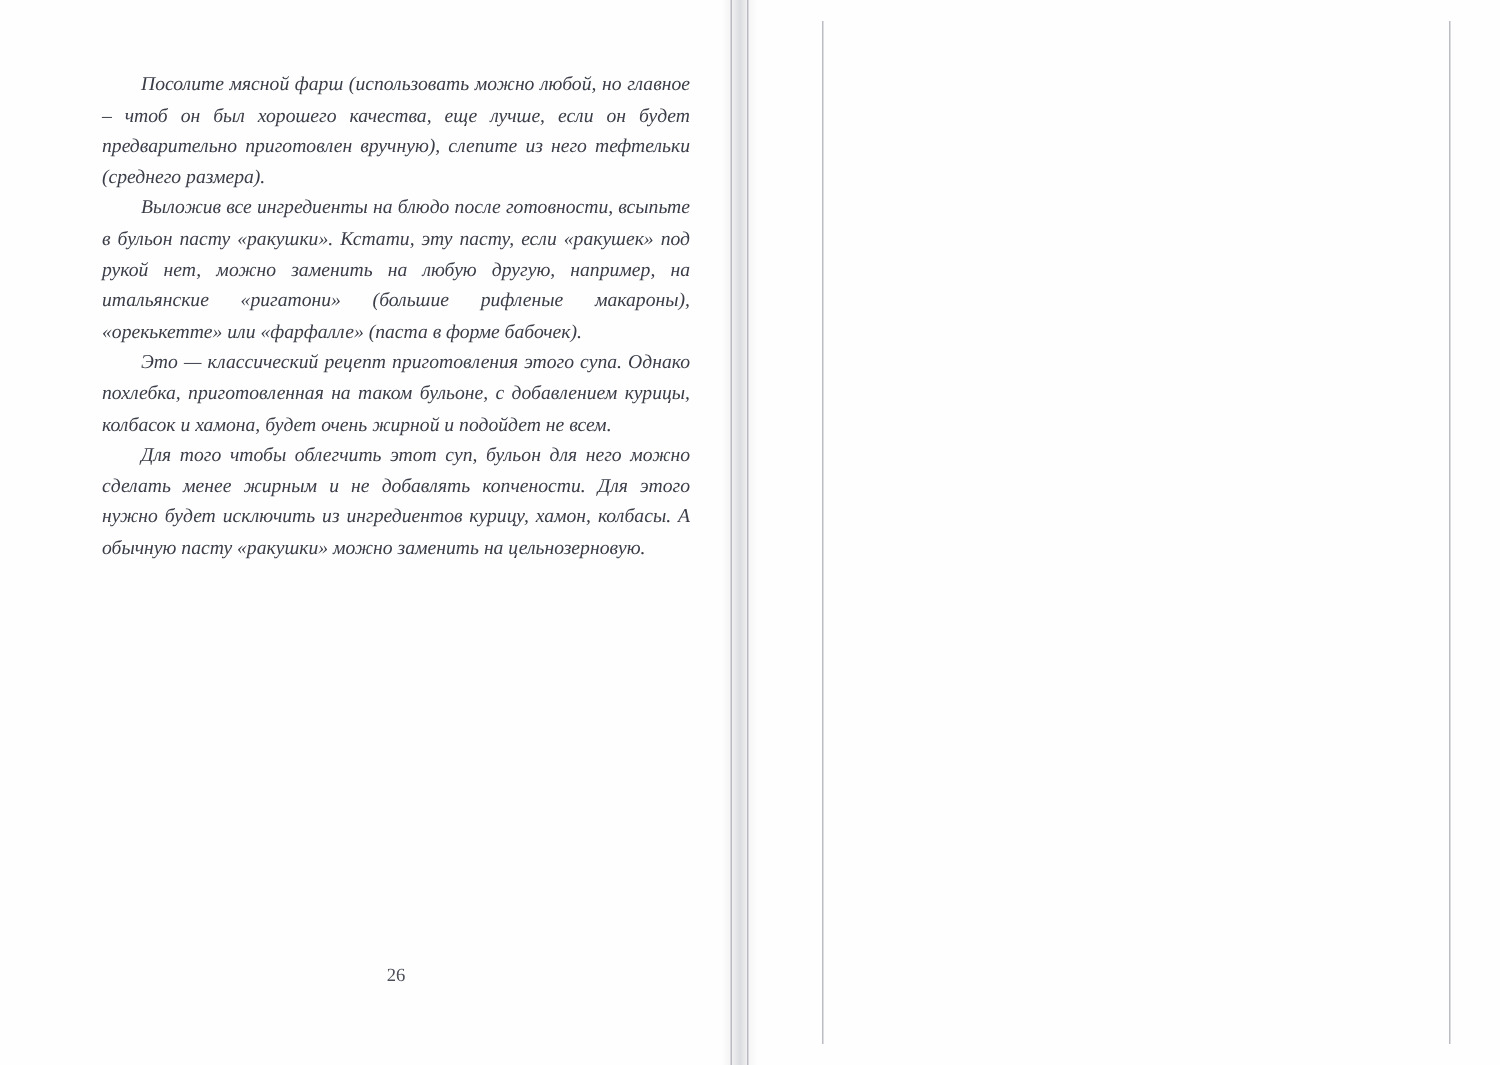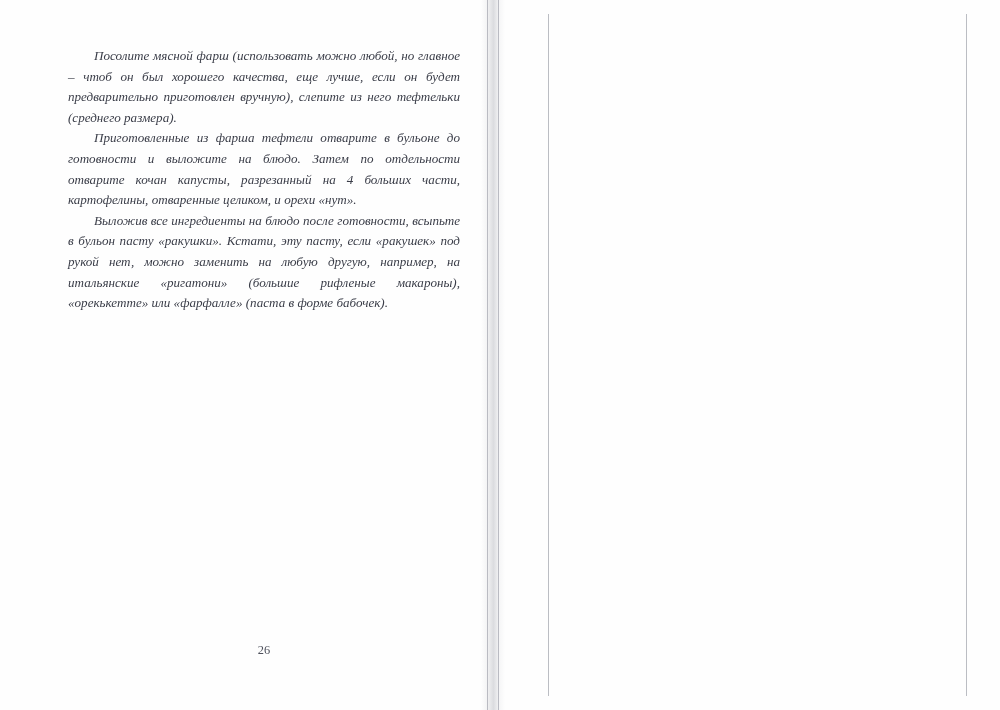--- a/index.html
+++ b/index.html
@@ -98,22 +98,23 @@
   .page.left .folio  { left: 68px;  width: 392px; }
 </style>
 </head>
 <body>
 
 <div id="spread">
 
   <div class="page left">
     <div class="textblock">
       <p class="it">Посолите мясной фарш (использовать можно любой, но главное – чтоб он был хорошего качества, еще лучше, если он будет предварительно приготовлен вручную), слепите из него тефтельки (среднего размера).</p>
-      <p class="it">Приготовленные из фарша тефтели отварите в бульоне до готовности и выложите на блюдо. Затем по отдельности отварите кочан капусты, разрезанный на 4 больших части, картофелины, отваренные целиком, и орехи «нут».</p>
       <p class="it">Выложив все ингредиенты на блюдо после готовности, всыпьте в бульон пасту «ракушки». Кстати, эту пасту, если «ракушек» под рукой нет, можно заменить на любую другую, например, на итальянские «ригатони» (большие рифленые макароны), «орекькетте» или «фарфалле» (паста в форме бабочек).</p>
+      <p class="it">Это — классический рецепт приготовления этого супа. Однако похлебка, приготовленная на таком бульоне, с добавлением курицы, колбасок и хамона, будет очень жирной и подойдет не всем.</p>
+      <p class="it">Для того чтобы облегчить этот суп, бульон для него можно сделать менее жирным и не добавлять копчености. Для этого нужно будет исключить из ингредиентов курицу, хамон, колбасы. А обычную пасту «ракушки» можно заменить на цельнозерновую.</p>
     </div>
     <div class="folio">26</div>
   </div>
 
   <div class="page right">
     
     
   </div>
 
   <div class="gutter-shadow"></div>

